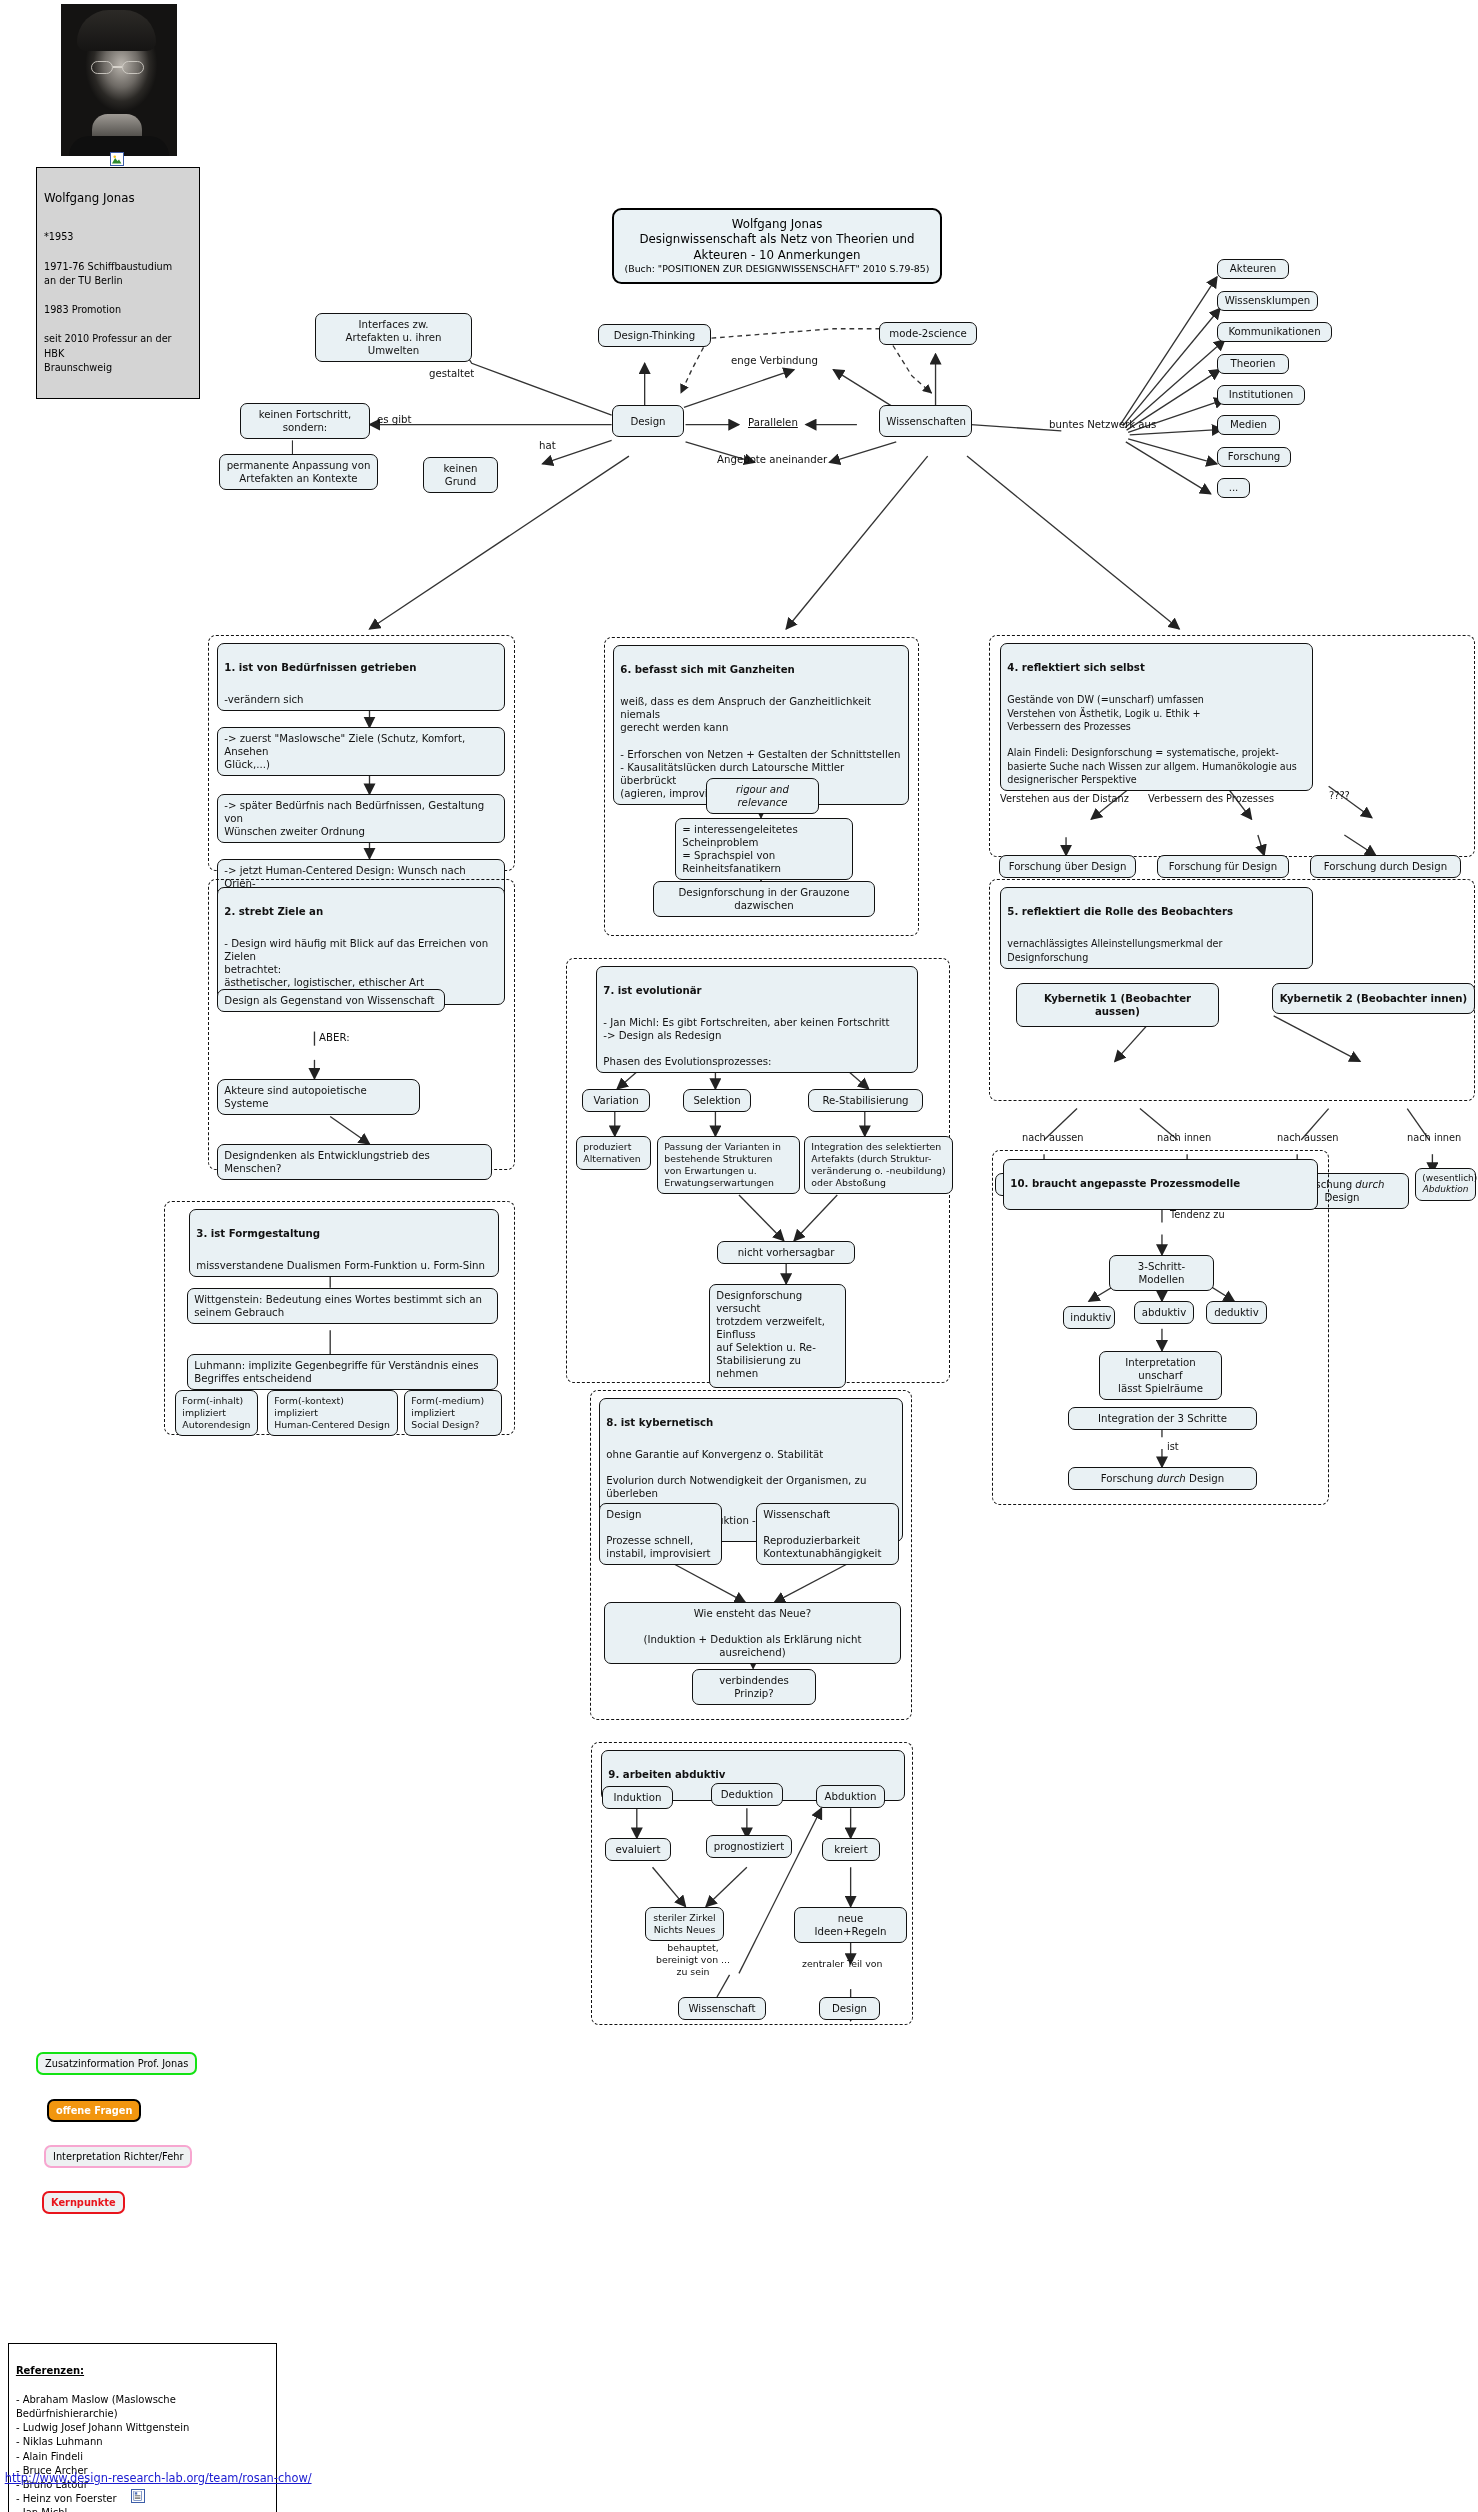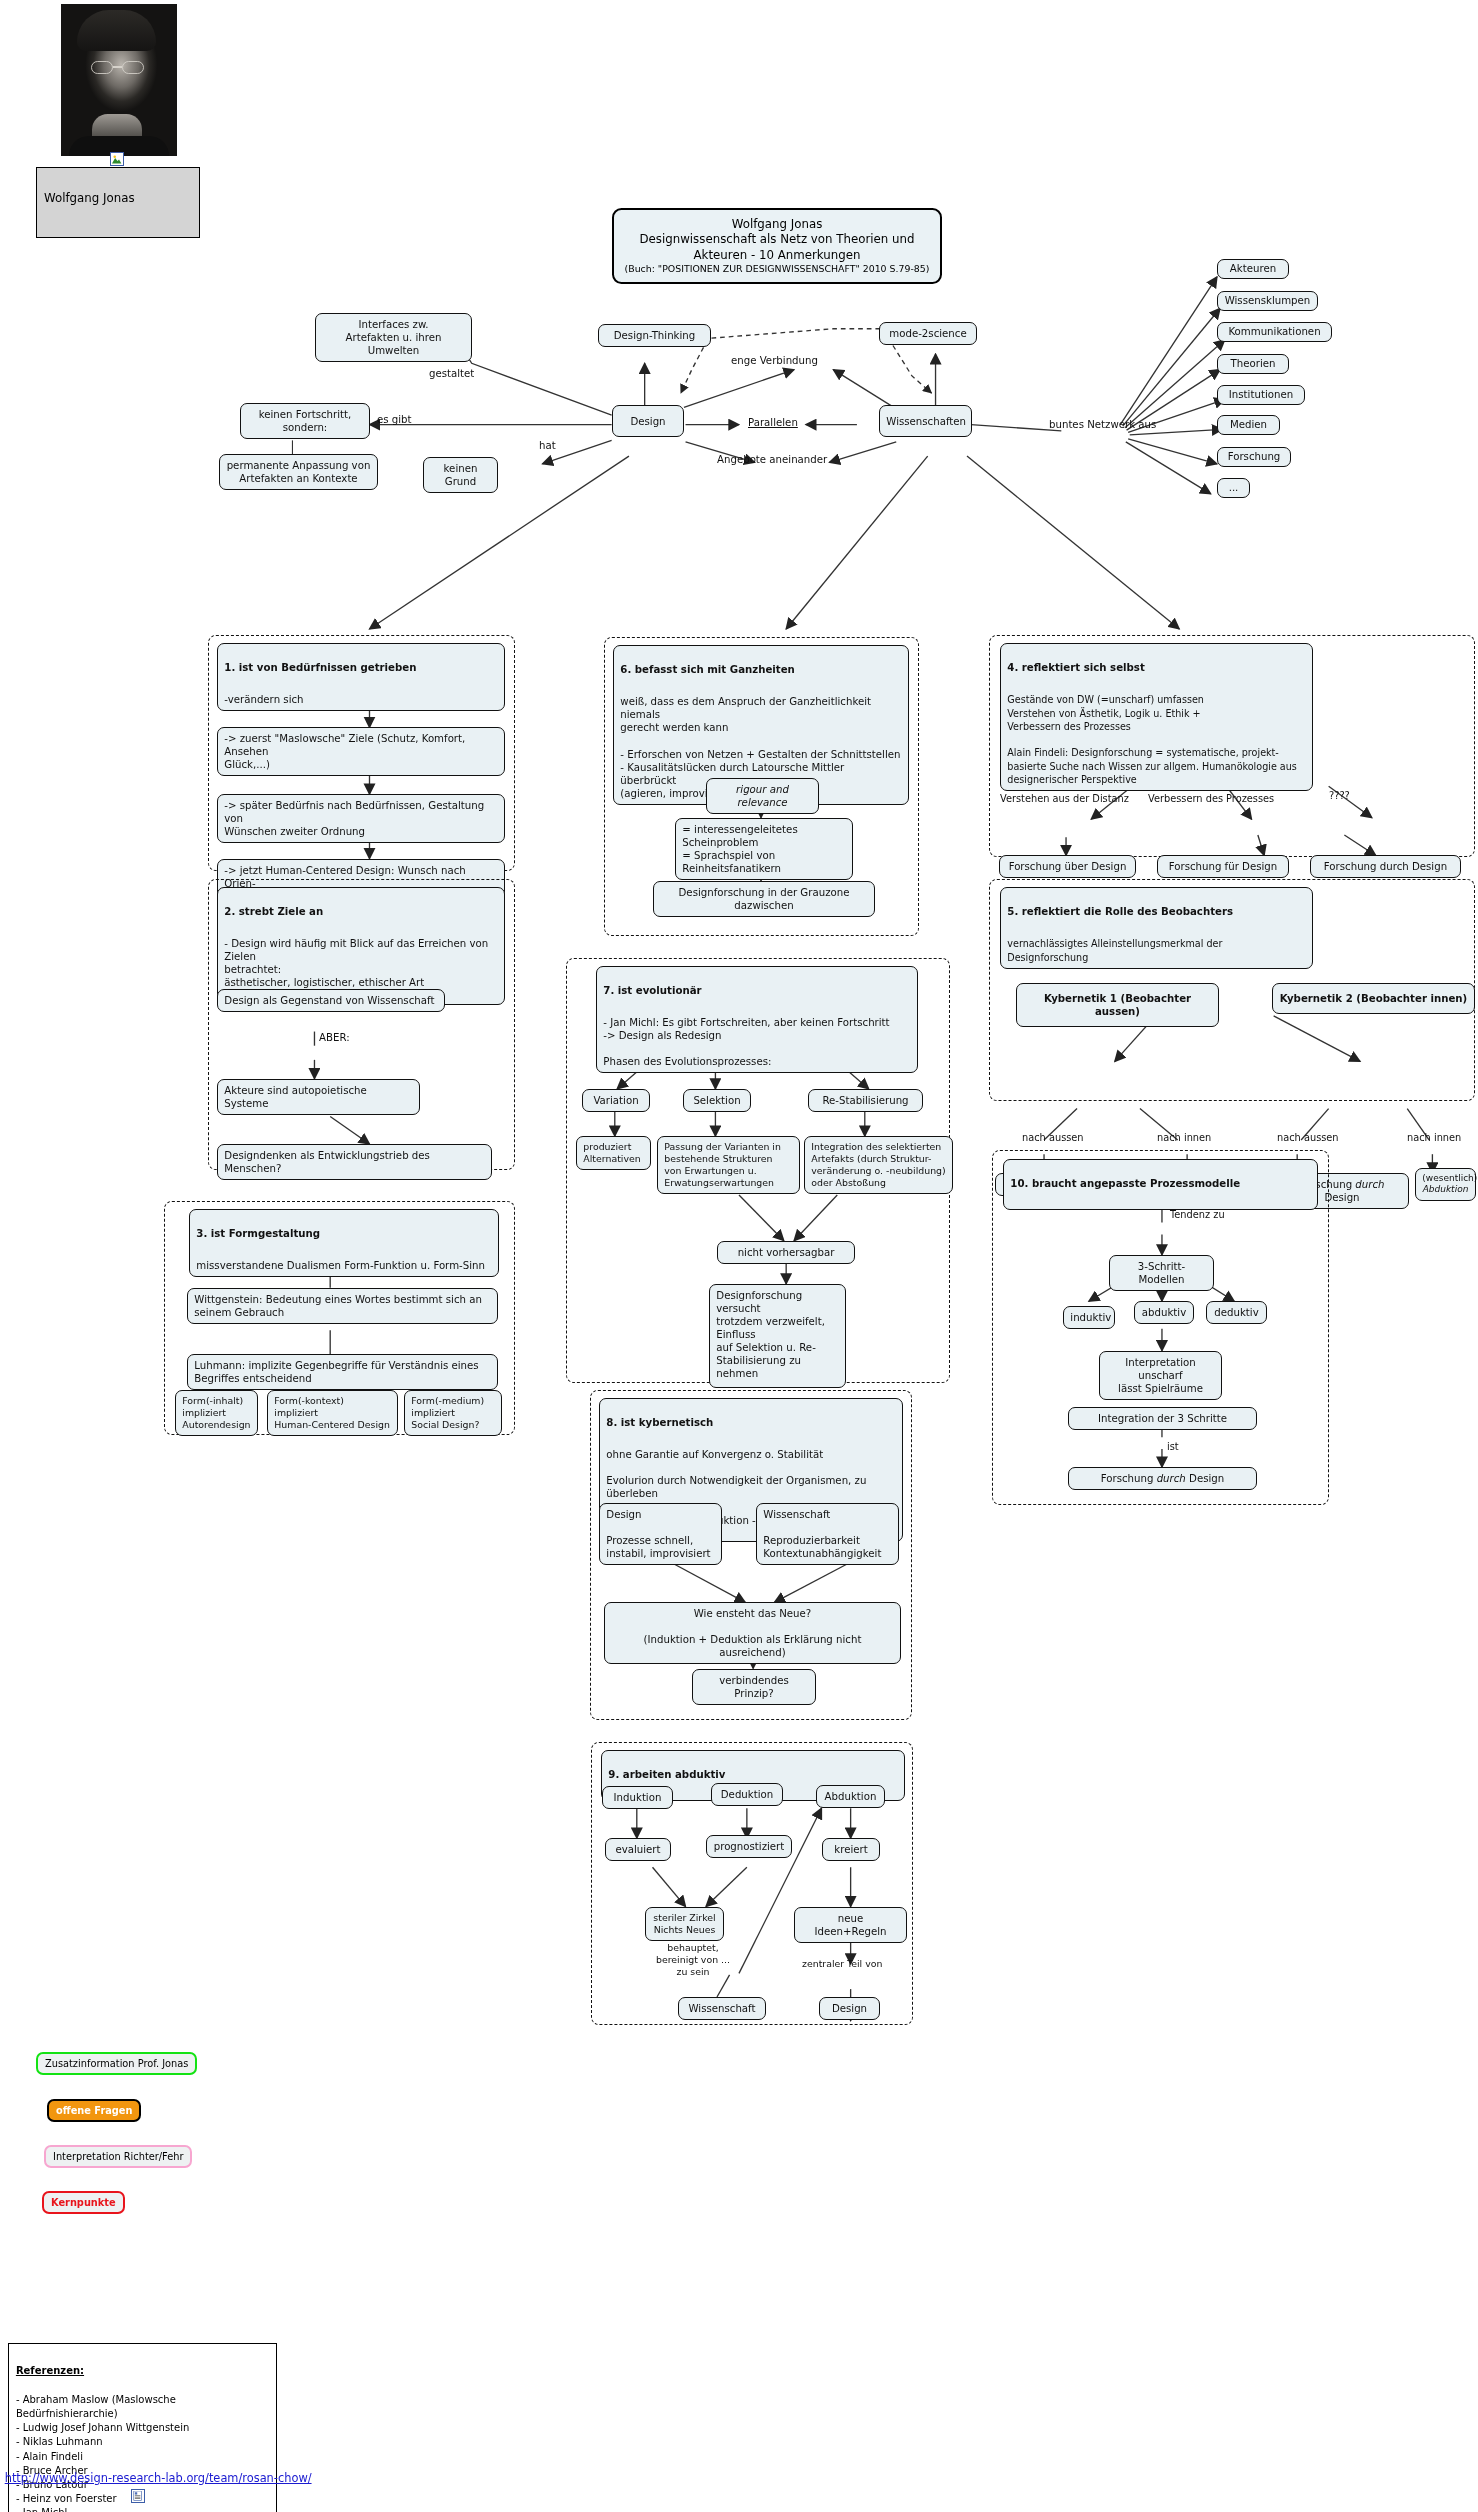--- a/index.html
+++ b/index.html
@@ -245,20 +245,29 @@
 <div class="img-badge" style="left:110px; top:152px;">
   <svg width="9.4" height="9.4" viewBox="0 0 12 12">
       <rect x="0" y="0" width="12" height="12" fill="#fff"></rect>
       <circle cx="3.5" cy="3.5" r="1.6" fill="#f5c518"></circle>
       <path d="M0 12 L4 5 L7 9 L9 7 L12 12 z" fill="#2e8b2e"></path>
     </svg>
 </div>
 
 <div class="sqbox" style="left:36px; top:167px; width:164px; font-size:10.2px;">
   <div style="font-size:11.8px; margin-bottom:7.9px;">Wolfgang Jonas</div>
+  <div style="font-size:9.7px;">*1953
+
+1971-76 Schiffbaustudium
+an der TU Berlin
+
+1983 Promotion
+
+seit 2010 Professur an der HBK
+Braunschweig</div>
 </div>
 
 <div id="main-title" style="left:612px; top:208px; width:330px;">
   <div class="t1">Wolfgang Jonas</div>
   <div class="t2" style="white-space:pre-line;">Designwissenschaft als  Netz von Theorien und
 Akteuren - 10 Anmerkungen</div>
   <div class="t3">(Buch: "POSITIONEN ZUR DESIGNWISSENSCHAFT" 2010 S.79-85)</div>
 </div>
 
 <div class="node center" style="left:315px; top:313px; width:157px;">Interfaces zw.
@@ -307,21 +316,21 @@
 
 <div class="group" style="left:208px; top:879px; width:307px; height:291px;"></div>
 <div class="node" style="left:217px; top:887px; width:288px; padding-bottom:14px;">
   <span class="hdr">2. strebt Ziele an</span>
   <span>- Design wird häufig mit Blick auf das Erreichen von Zielen
 betrachtet:
 ästhetischer, logistischer, ethischer Art</span>
 </div>
 <div class="node" style="left:217px; top:989px; width:228px;">Design als Gegenstand von Wissenschaft</div>
 <div class="lbl" style="left:319px; top:1032px;">ABER:</div>
-<div class="node" style="left:217px; top:1079px; width:203px;">Akteure sind autopoietische Systeme</div>
+<div class="node" style="left:217px; top:1079px; width:203px;border-radius:8px;">Akteure sind autopoietische Systeme</div>
 <div class="node" style="left:217px; top:1144px; width:275px;">Designdenken als Entwicklungstrieb des Menschen?</div>
 
 <div class="group" style="left:164px; top:1201px; width:351px; height:234px;"></div>
 <div class="node" style="left:189px; top:1209px; width:310px;">
   <span class="hdr">3. ist Formgestaltung</span>
   <span>missverstandene Dualismen Form-Funktion u. Form-Sinn</span>
 </div>
 <div class="node" style="left:187px; top:1288px; width:311px;">Wittgenstein: Bedeutung eines Wortes bestimmt sich an
 seinem Gebrauch</div>
 <div class="node" style="left:187px; top:1354px; width:311px;">Luhmann: implizite Gegenbegriffe für Verständnis eines

